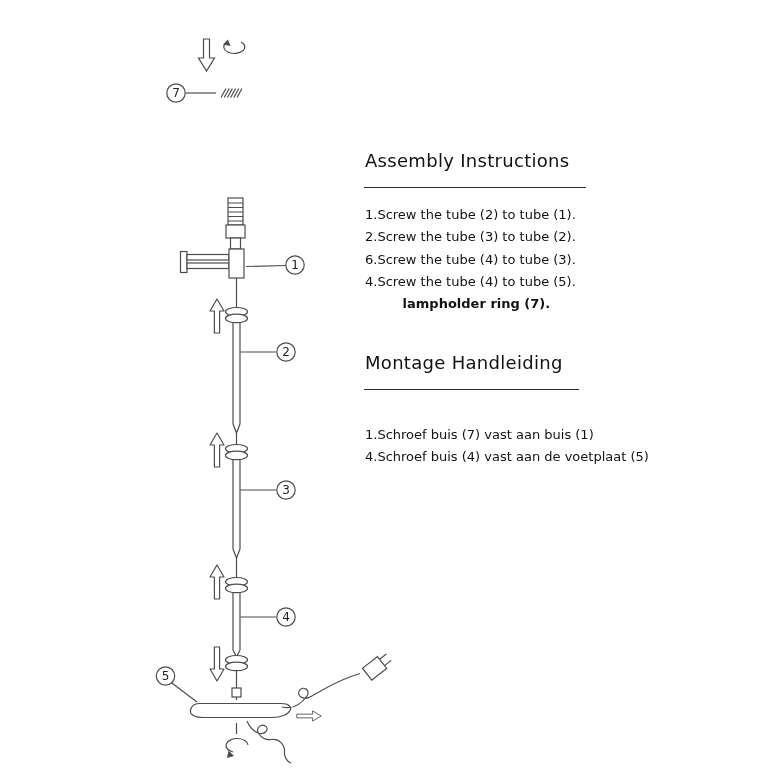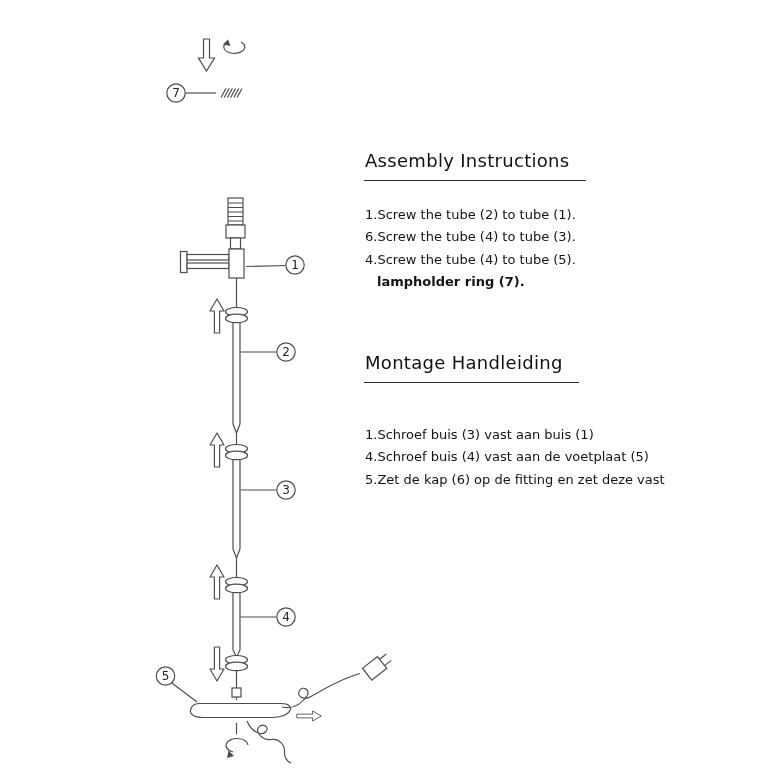--- a/index.html
+++ b/index.html
@@ -13,33 +13,33 @@
   }
   .sheet { position:absolute; inset:0; background:#ffffff; }
   .diagram { position:absolute; left:0; top:0; }
   .heading {
     position:absolute;
     font-size:18px;
     font-weight:400;
     color:#111;
     letter-spacing:0.3px;
     border-bottom:1.5px solid #2b2b2b;
-    padding:0 16px 9px 1px;
+    padding:0 16px 16px 1px;
     white-space:nowrap;
   }
   #assembly-title { left:364px; top:150px; }
   #montage-title  { left:364px; top:352px; }
   .steps {
     position:absolute;
     font-size:13px;
     line-height:22.3px;
     color:#131313;
     white-space:nowrap;
   }
-  #assembly-steps { left:365px; top:204px; }
+  #assembly-steps { left:365px; top:204px;text-align:center; }
   #montage-steps  { left:365px; top:424px; }
   .step.cont { padding-left:12px;font-weight:bold; }
 </style>
 </head>
 <body>
 
 <div class="sheet">
 
   <svg class="diagram" width="460" height="770" viewBox="0 0 460 770">
     <defs>
@@ -153,26 +153,26 @@
       <text x="286" y="494.3">3</text>
       <text x="286" y="621.3">4</text>
       <text x="165.5" y="680.3">5</text>
     </g>
   </svg>
 
   <h2 id="assembly-title" class="heading">Assembly Instructions</h2>
 
   <div id="assembly-steps" class="steps">
     <div class="step">1.Screw the tube (2) to tube (1).</div>
+    <div class="step">2.Screw the tube (3) to tube (2).</div>
     <div class="step">6.Screw the tube (4) to tube (3).</div>
     <div class="step">4.Screw the tube (4) to tube (5).</div>
     <div class="step cont">lampholder ring (7).</div>
   </div>
 
   <h2 id="montage-title" class="heading">Montage Handleiding</h2>
 
   <div id="montage-steps" class="steps">
-    <div class="step">1.Schroef buis (3) vast aan buis (1)</div>
+    <div class="step">1.Schroef buis (7) vast aan buis (1)</div>
     <div class="step">4.Schroef buis (4) vast aan de voetplaat (5)</div>
-    <div class="step">5.Zet de kap (6) op de fitting en zet deze vast</div>
   </div>
 
 </div>
 
 </body></html>

